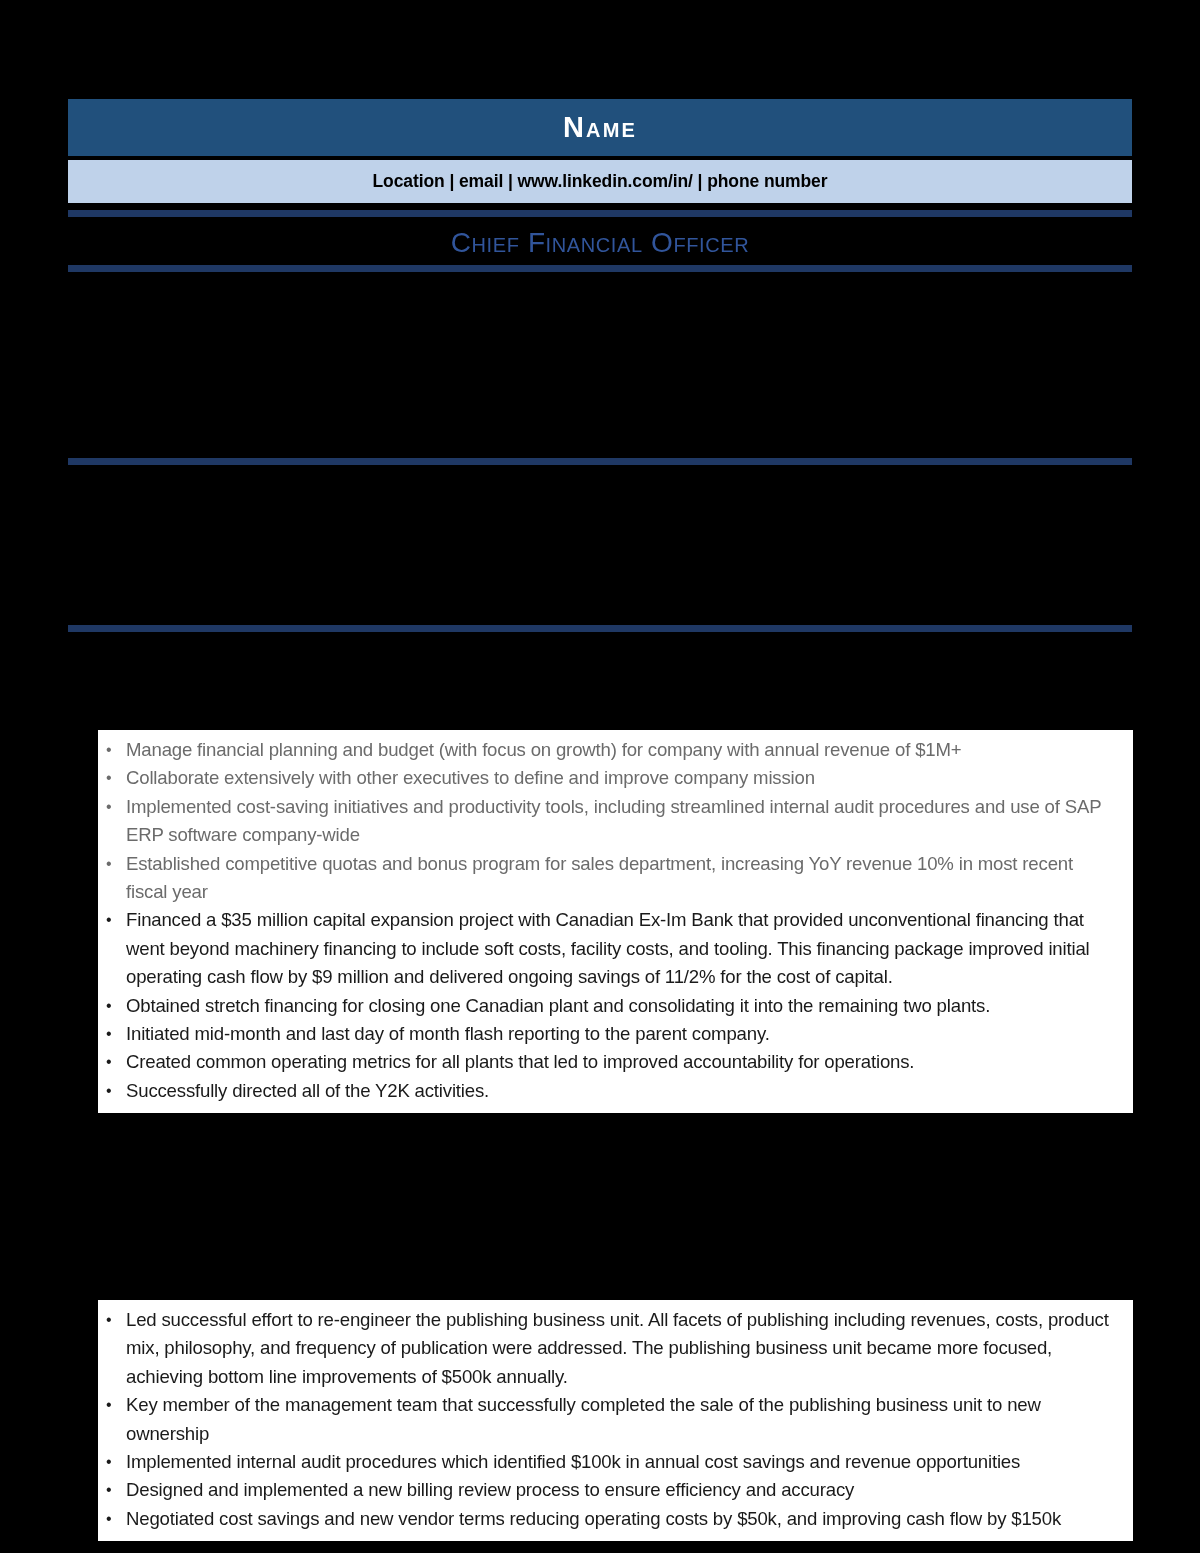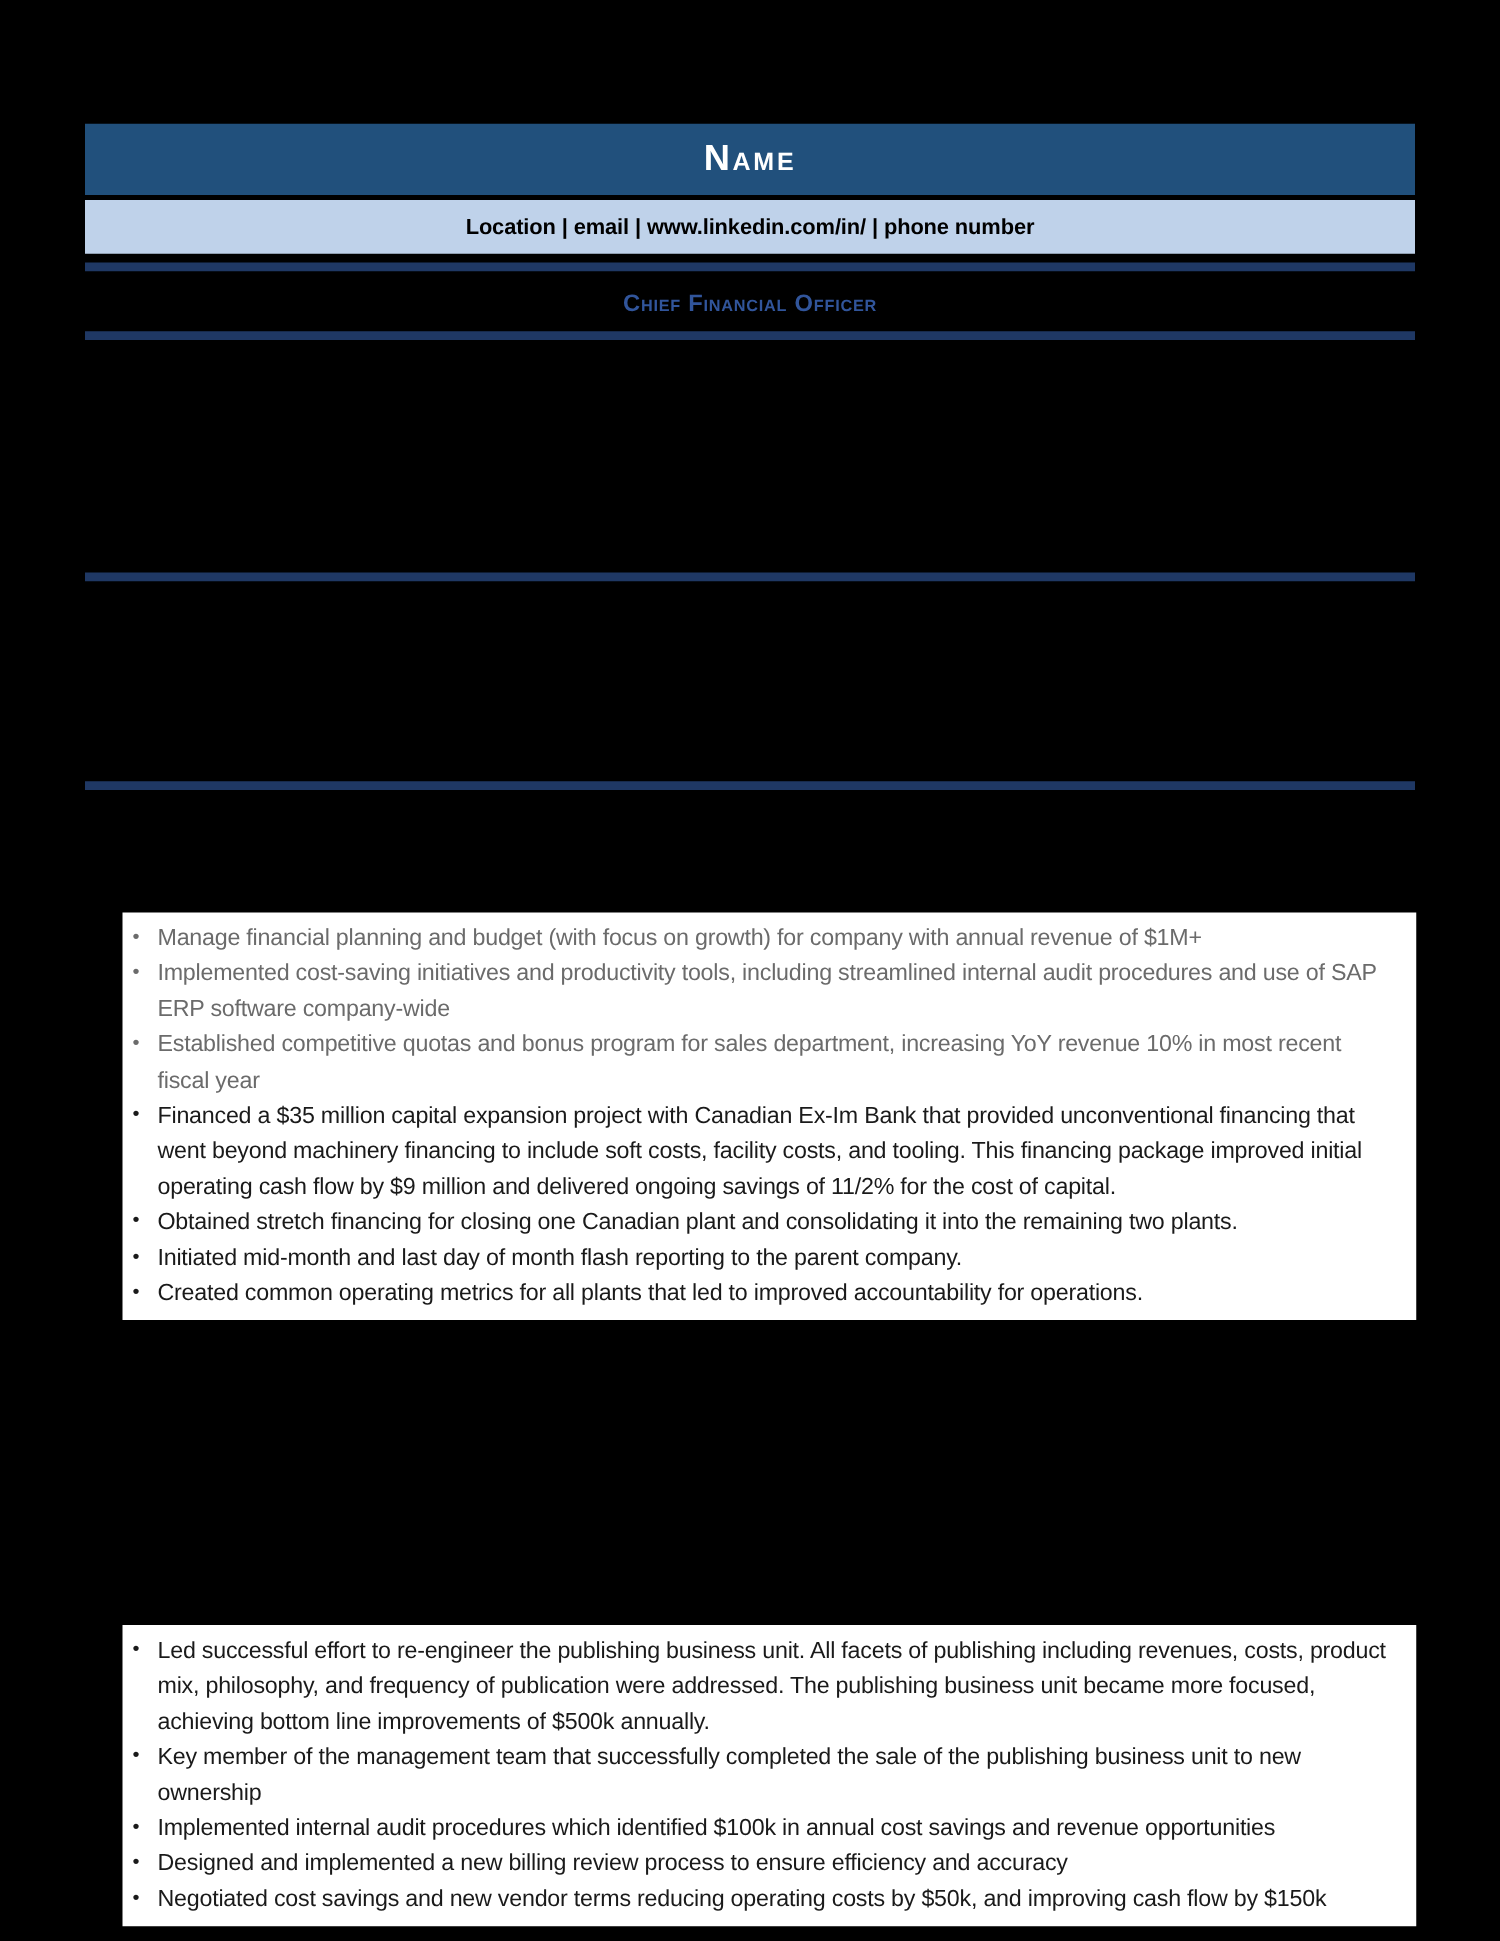--- a/index.html
+++ b/index.html
@@ -83,22 +83,22 @@
     left: 68px;
     top: 198px;
     width: 1064px;
     height: 36px;
     display: flex;
     align-items: center;
     justify-content: center;
   }
   .job-title-text {
     color: #31559B;
-    font-size: 19px;
-    font-weight: 700;
+    font-size: 28px;
+    font-weight: 400;
     font-variant: small-caps;
     letter-spacing: 0.6px;
     font-family: "Liberation Sans", sans-serif;
     line-height: 1;
   }
 
   
   .block {
     position: absolute;
     left: 98px;
@@ -157,26 +157,28 @@
     <div class="job-title-text">Chief Financial Officer</div>
   </div>
 
   <div class="rule rule-2"></div>
   <div class="rule rule-3"></div>
   <div class="rule rule-4"></div>
 
   <div class="block block-1">
     <ul class="bullets">
         <li class="muted">Manage financial planning and budget (with focus on growth) for company with annual revenue of $1M+</li>
+        <li class="muted">Collaborate extensively with other executives to define and improve company mission</li>
         <li class="muted">Implemented cost-saving initiatives and productivity tools, including streamlined internal audit procedures and use of SAP ERP software company-wide</li>
         <li class="muted">Established competitive quotas and bonus program for sales department, increasing YoY revenue 10% in most recent fiscal year</li>
         <li>Financed a $35 million capital expansion project with Canadian Ex-Im Bank that provided unconventional financing that went beyond machinery financing to include soft costs, facility costs, and tooling. This financing package improved initial operating cash flow by $9 million and delivered ongoing savings of 11/2% for the cost of capital.</li>
         <li>Obtained stretch financing for closing one Canadian plant and consolidating it into the remaining two plants.</li>
         <li>Initiated mid-month and last day of month flash reporting to the parent company.</li>
         <li>Created common operating metrics for all plants that led to improved accountability for operations.</li>
+        <li>Successfully directed all of the Y2K activities.</li>
       </ul>
   </div>
 
   <div class="block block-2">
     <ul class="bullets">
         <li>Led successful effort to re-engineer the publishing business unit. All facets of publishing including revenues, costs, product mix, philosophy, and frequency of publication were addressed. The publishing business unit became more focused, achieving bottom line improvements of $500k annually.</li>
         <li>Key member of the management team that successfully completed the sale of the publishing business unit to new ownership</li>
         <li>Implemented internal audit procedures which identified $100k in annual cost savings and revenue opportunities</li>
         <li>Designed and implemented a new billing review process to ensure efficiency and accuracy</li>
         <li>Negotiated cost savings and new vendor terms reducing operating costs by $50k, and improving cash flow by $150k</li>

